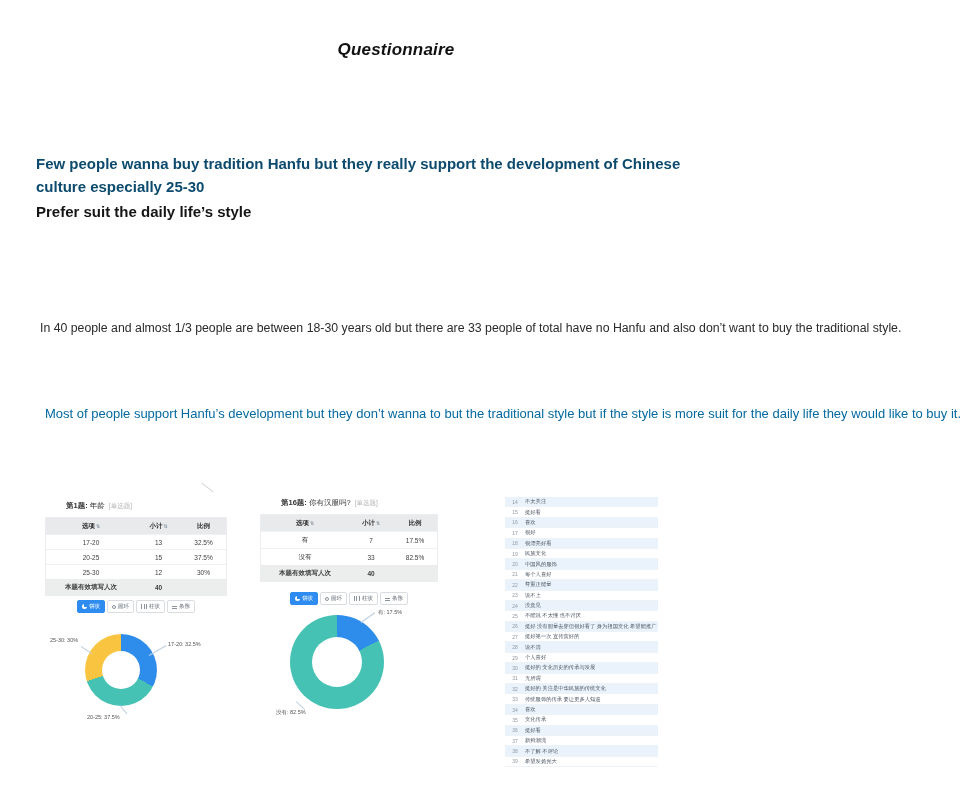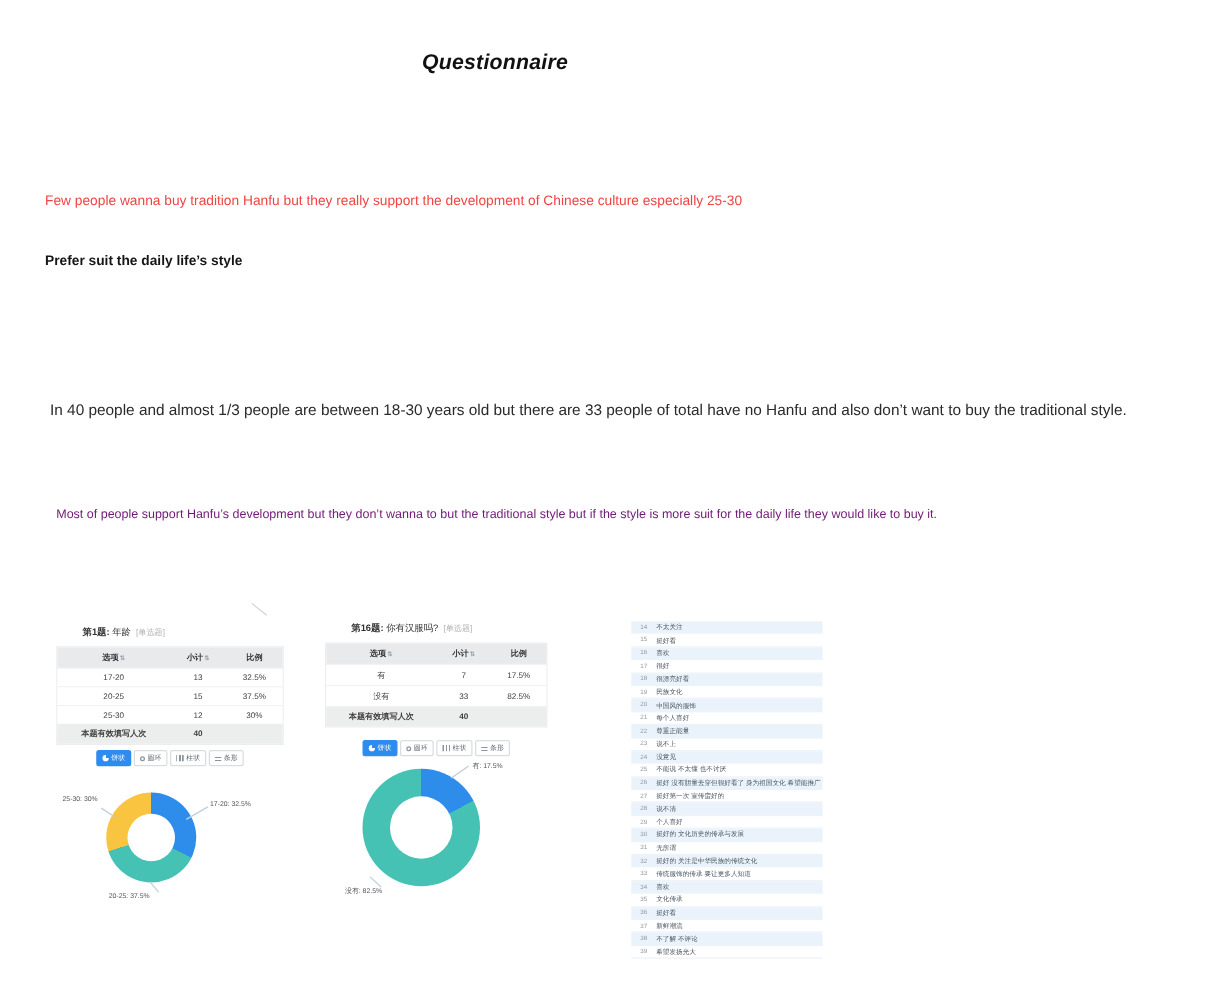--- a/index.html
+++ b/index.html
@@ -2,24 +2,24 @@
 <html><head>
 <meta charset="utf-8">
 <style>
   * { margin:0; padding:0; box-sizing:border-box; }
   html,body { background:#fff; }
   body { font-family:"Liberation Sans", sans-serif; width:971px; height:800px; position:relative; overflow:hidden; color:#111; }
 
   .page-title { position:absolute; top:40px; left:0; width:792px; text-align:center;
     font-size:17px; font-weight:bold; font-style:italic; letter-spacing:.2px; }
 
-  .p-bold1 { position:absolute; left:36px; top:153px; width:655px; font-size:11px; font-weight:normal; line-height:1.5; color:#ef4444; }
-  .p-bold2 { position:absolute; left:36px; top:203px; width:655px; font-size:11px; font-weight:bold; color:#151515; }
+  .p-bold1 { position:absolute; left:36px; top:153px; width:655px; font-size:15px; font-weight:bold; line-height:1.5; color:#0c4a6e; }
+  .p-bold2 { position:absolute; left:36px; top:203px; width:655px; font-size:15px; font-weight:bold; color:#151515; }
   .p-body1 { position:absolute; left:40px; top:321px; font-size:12.3px; color:#2a2a2a; white-space:nowrap; }
-  .p-body2 { position:absolute; left:45px; top:406px; font-size:10px; color:#701a75; white-space:nowrap; }
+  .p-body2 { position:absolute; left:45px; top:406px; font-size:13px; color:#0369a1; white-space:nowrap; }
 
   
   .panel { position:absolute; }
   #panel1 { left:45px; top:501px; width:182px; }
   #panel2 { left:260px; top:498px; width:178px; }
 
   .q-head { font-size:7.5px; color:#333; white-space:nowrap; }
   .q-no { font-weight:bold;margin-left:21px; }
   .q-tag { color:#b3b3b3; font-size:6.5px; margin-left:2px; }
 

